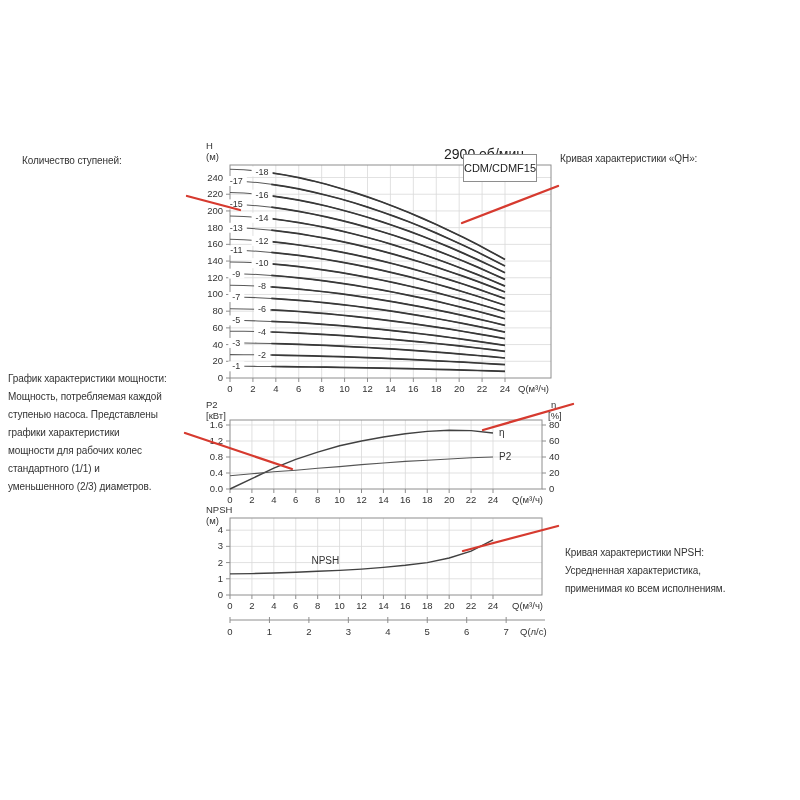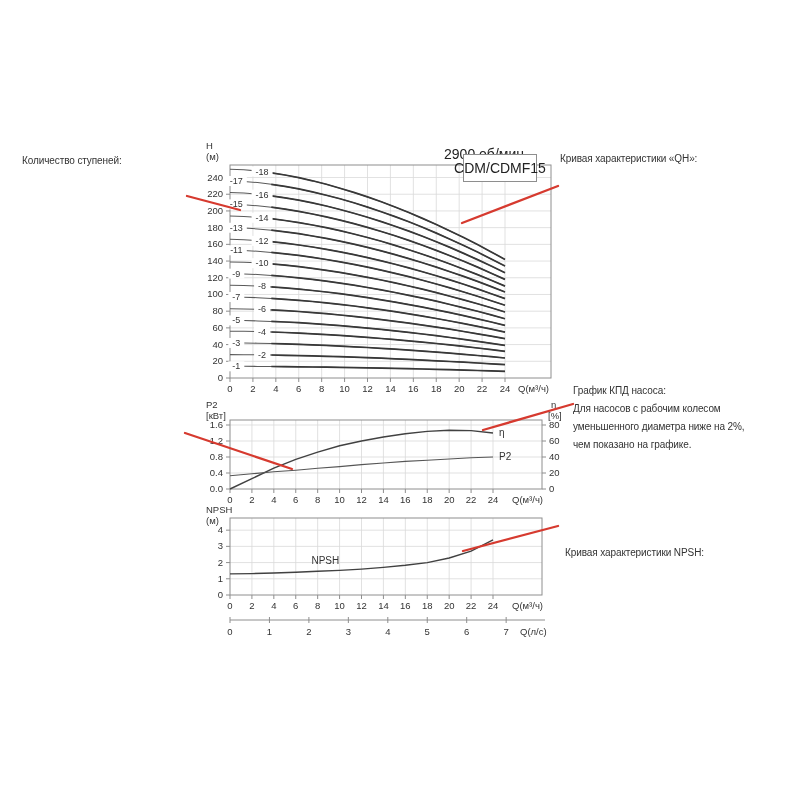--- a/index.html
+++ b/index.html
@@ -4,48 +4,53 @@
 <style>
   html,body{margin:0;padding:0;background:#fff;}
   .page{position:relative;width:800px;height:800px;background:#ffffff;
         font-family:"Liberation Sans",sans-serif;color:#333;overflow:hidden;}
   .ann{position:absolute;font-size:10px;line-height:18px;letter-spacing:-0.1px;color:#333;}
   .ann .ann-body{white-space:pre-line;}
   .rpm{position:absolute;left:420px;top:146px;width:128px;text-align:center;
        font-size:14px;color:#222;}
   .model-box{position:absolute;left:463px;top:154px;width:72px;height:26px;
        background:#fff;border:1px solid #8e8e8e;display:flex;align-items:center;
-       justify-content:center;font-size:14px;color:#222;z-index:2;}
+       justify-content:center;font-size:11px;color:#222;z-index:2;}
   svg.chart{position:absolute;overflow:visible;z-index:1;}
   svg text{font-family:"Liberation Sans",sans-serif;}
   svg.overlay{position:absolute;left:0;top:0;z-index:3;pointer-events:none;}
 </style>
 </head>
 <body>
 
 <div class="page">
 
   <div class="ann" style="left:22px;top:152px;">
     <div class="ann-title">Количество ступеней:</div>
   </div>
 
   <div class="ann" style="left:560px;top:150px;">
     <div class="ann-title">Кривая характеристики «QH»:</div>
   </div>
 
-
-  <div class="ann" style="left:573px;top:382px;">
-    <div class="ann-title">График КПД насоса:</div>
-    <div class="ann-body">Для насосов с рабочим колесом
-уменьшенного диаметра ниже на 2%,
-чем показано на графике.</div>
-  </div>
+  <div class="ann" style="left:8px;top:370px;">
+    <div class="ann-title">График характеристики мощности:</div>
+    <div class="ann-body">Мощность, потребляемая каждой
+ступенью насоса. Представлены
+графики характеристики
+мощности для рабочих колес
+стандартного (1/1) и
+уменьшенного (2/3) диаметров.</div>
+  </div>
+
 
   <div class="ann" style="left:565px;top:524px;margin-top:20px;">
     <div class="ann-title">Кривая характеристики NPSH:</div>
+    <div class="ann-body">Усредненная характеристика,
+применимая ко всем исполнениям.</div>
   </div>
 
   <div class="rpm">2900 об/мин</div>
   <div class="model-box">
     <span>CDM/CDMF15</span>
   </div>
 
   <svg class="chart" style="left:195px;top:138px" width="365" height="262" viewBox="195 138 365 262">
       <line x1="252.91666666666666" y1="165" x2="252.91666666666666" y2="378" stroke="#d9d9d9" stroke-width="0.8"></line>
       <line x1="275.8333333333333" y1="165" x2="275.8333333333333" y2="378" stroke="#d9d9d9" stroke-width="0.8"></line>

